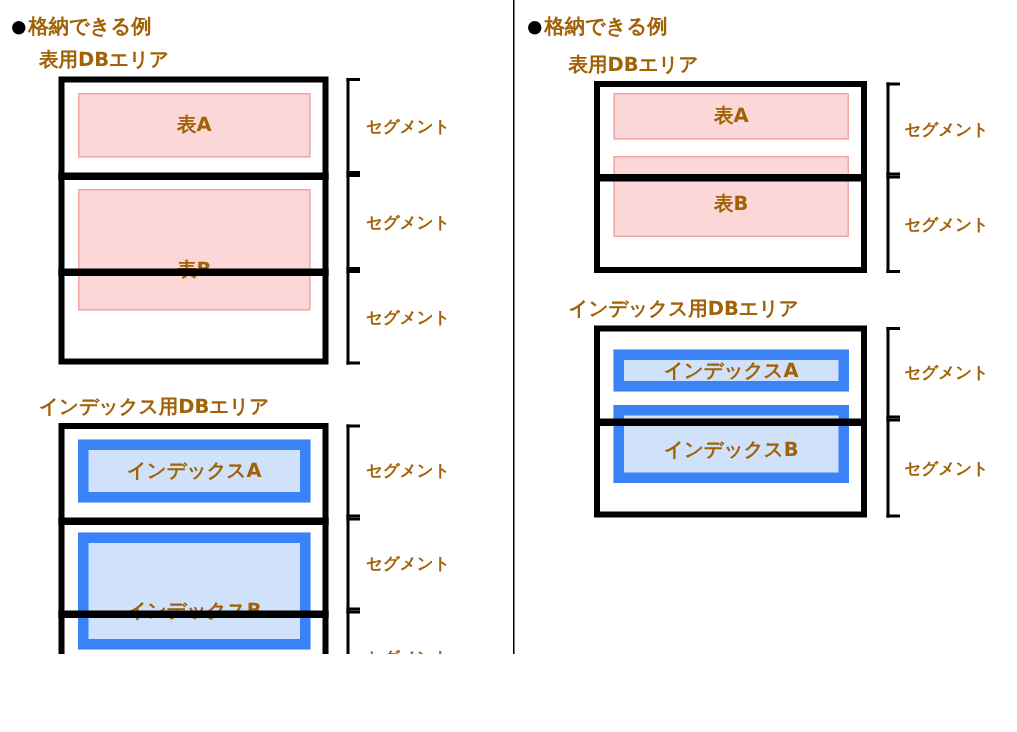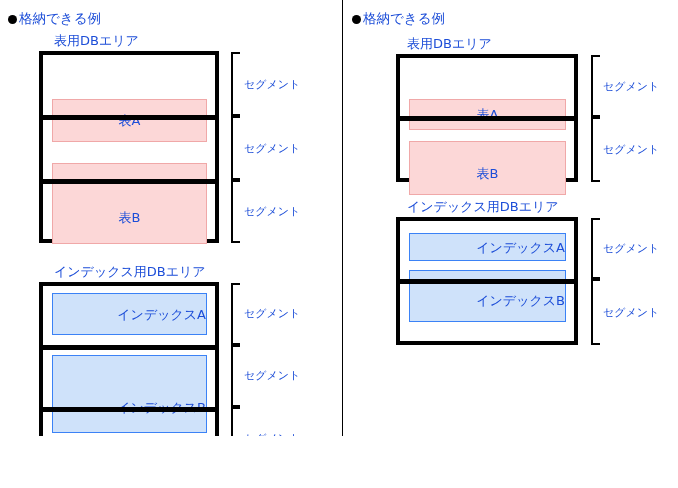--- a/index.html
+++ b/index.html
@@ -7,37 +7,37 @@
     margin: 0;
     padding: 0;
     background: #ffffff;
   }
   #canvas {
     position: relative;
     width: 678px;
     height: 436px;
     background: #ffffff;
     font-family: "DejaVu Sans", "Liberation Sans", sans-serif;
-    color: #1d4ed8;
+    color: #a16207;
     overflow: hidden;
+    font-weight: bold;
   }
   .abs { position: absolute; }
 
   
   .heading {
     font-size: 13.5px;
     line-height: 16px;
     white-space: nowrap;
     letter-spacing: 0px;
   }
   .area-label {
     font-size: 13px;
     line-height: 16px;
     white-space: nowrap;
-    margin-left: 28px;
   }
   .seg-label {
     font-size: 11px;
     line-height: 15px;
     white-space: nowrap;
   }
   .bullet-dot {
     display: inline-block;
     width: 9px;
     height: 9px;
@@ -71,26 +71,24 @@
     display: flex;
     align-items: center;
     justify-content: center;
     font-size: 13px;
     line-height: 15px;
     white-space: nowrap;
   }
   .block-table {
     background: #fcd7d7;
     border: 1px solid #f0a8a8;
-    margin-top: 37px;
   }
   .block-index {
     background: #cfe2fa;
-    border: 1px solid #3b82f6;
-    justify-content: flex-end;
+    border: 7px solid #3b82f6;
   }
   .block-text { pointer-events: none; }
 
   
   .bracket {
     box-sizing: border-box;
     border-left: 2px solid #000000;
     border-top: 2px solid #000000;
     border-bottom: 2px solid #000000;
     width: 9px;

